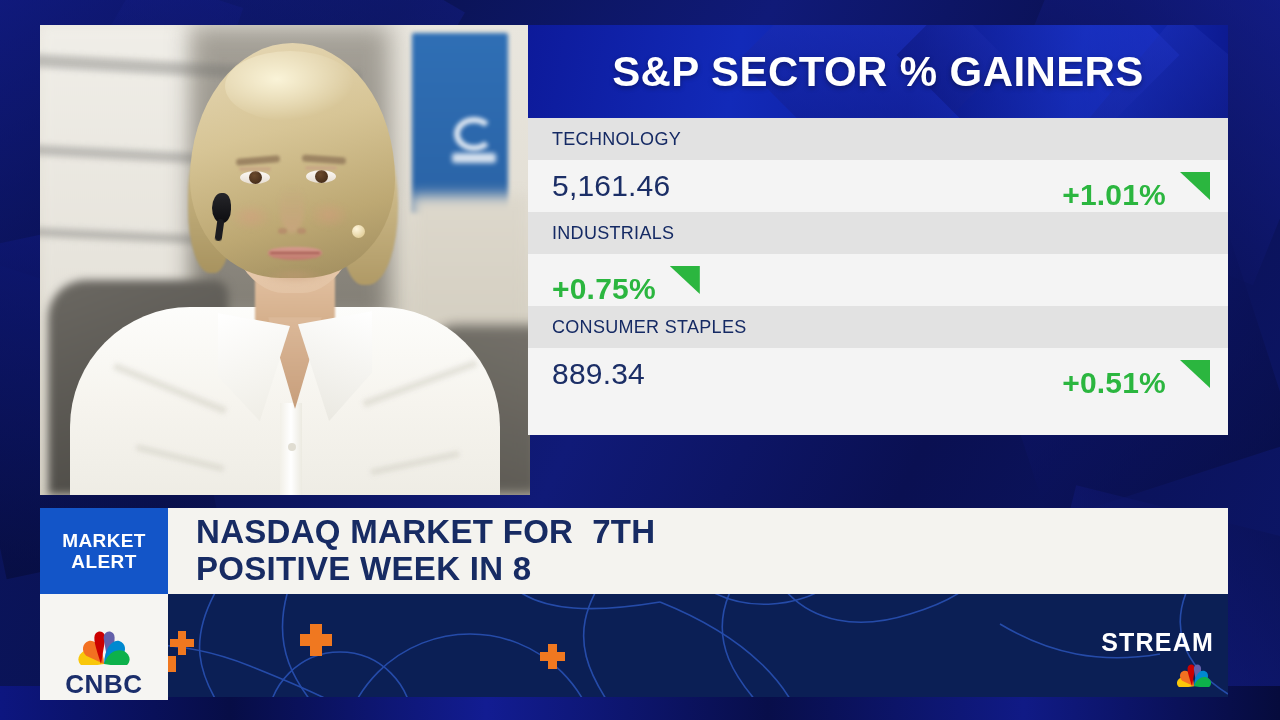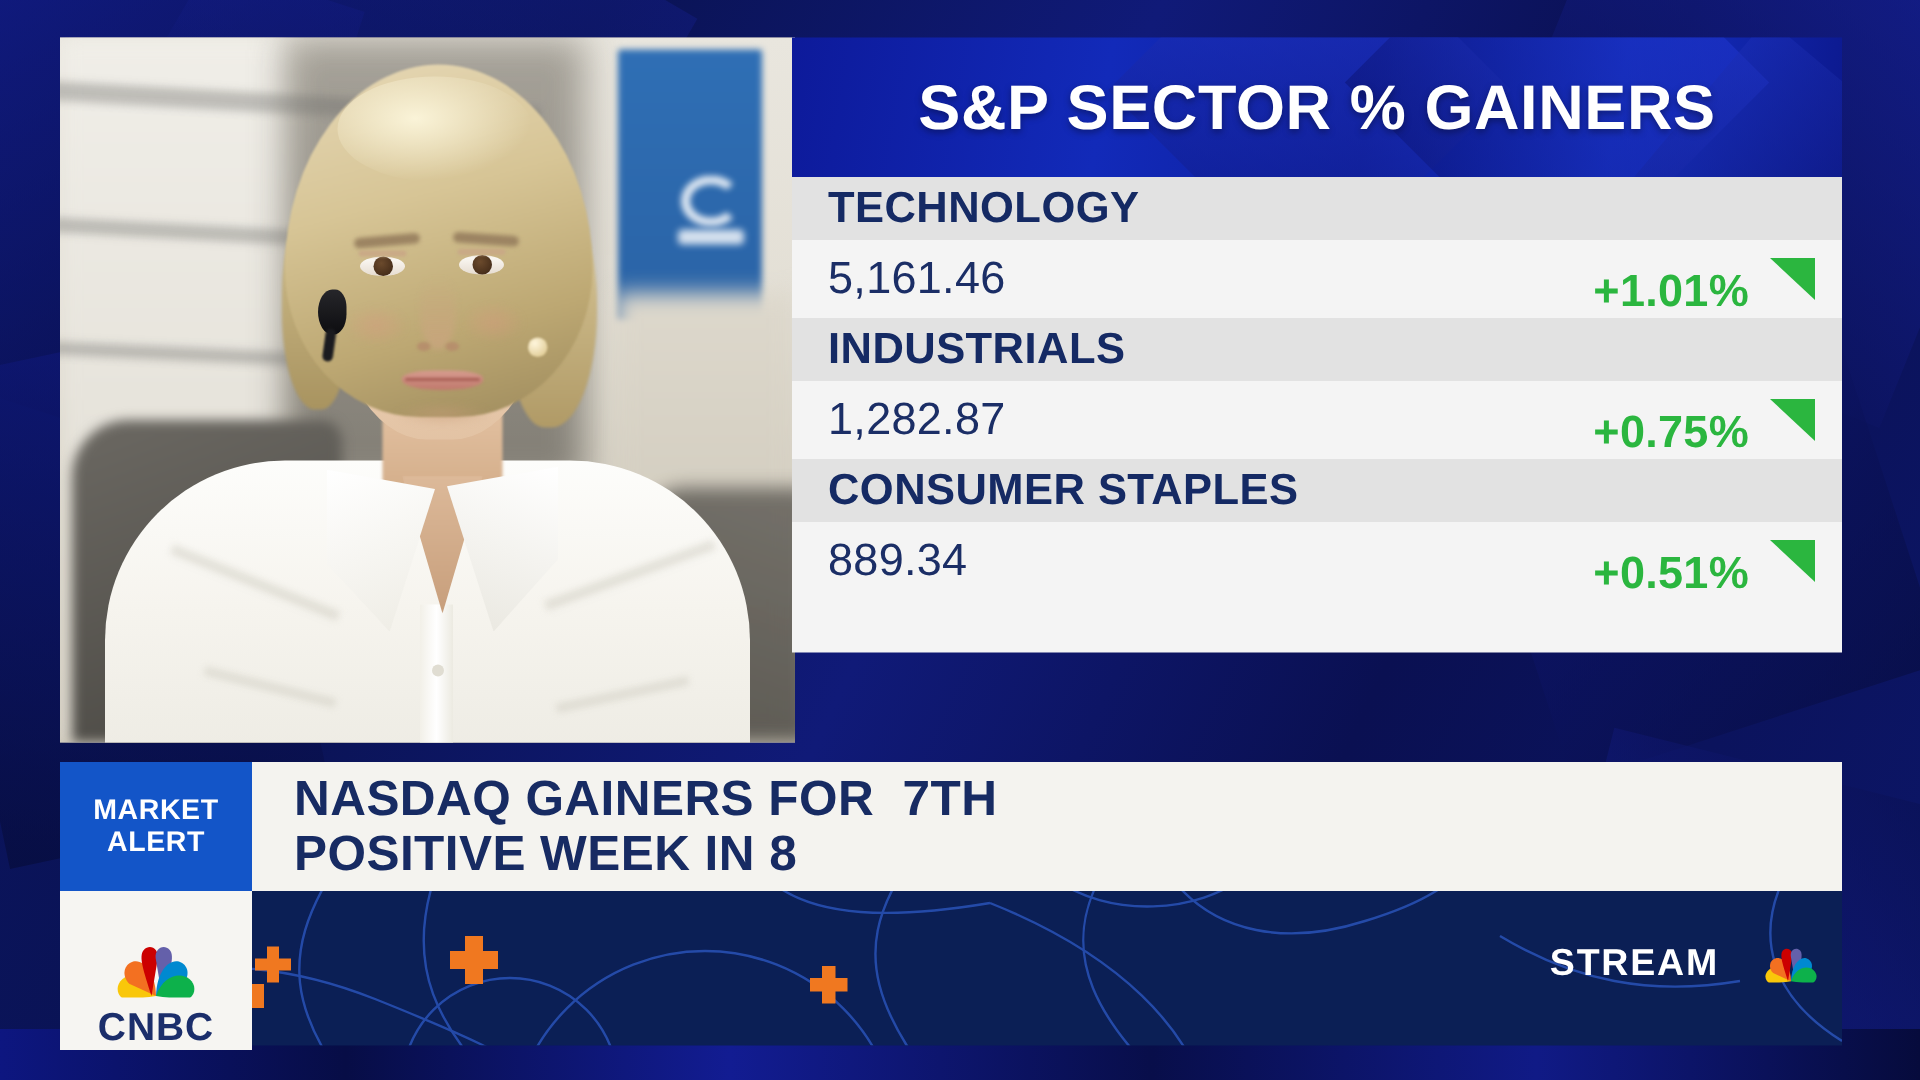--- a/index.html
+++ b/index.html
@@ -193,21 +193,21 @@
     position:absolute; left:0; top:0; width:700px; height:93px;
     display:flex; align-items:center; justify-content:center;
     color:#fff; font-size:42px; font-weight:bold; letter-spacing:.4px;
     text-shadow:0 2px 5px rgba(0,0,0,.35);
     font-stretch:condensed;
   }
   .rows { position:absolute; left:0; top:93px; width:700px; height:375px; }
   .row { position:relative; width:700px; }
   .row-name {
     height:42px; background:#e2e2e2; display:flex; align-items:center;
-    padding-left:24px; color:#152a64; font-size:29px; font-weight:bold;
+    padding-left:24px; color:#152a64; font-size:18px; font-weight:normal;
     letter-spacing:.3px;
   }
   .row-vals {
     height:52px; background:#f4f4f4; display:flex; align-items:center;
     padding:0 18px 0 24px; justify-content:space-between;
   }
   .row-price { color:#1b2e66; font-size:30px; font-weight:normal; letter-spacing:.2px; }
   .row-right { display:flex; align-items:center; gap:14px; }
   .row-chg { color:#2bb63f; font-size:30px; font-weight:bold; letter-spacing:.2px;margin-top:17px; }
   .tri {
@@ -233,21 +233,21 @@
   
   .bottombar { position:absolute; left:40px; top:594px; width:1188px; height:103px;
     background:#0b1f55; overflow:hidden; }
   .bb-svg { position:absolute; inset:0; }
   .logo-box { position:absolute; left:40px; top:594px; width:128px; height:106px;
     background:#f6f5f2; display:flex; flex-direction:column;
     align-items:center; justify-content:flex-end; gap:4px; }
   .peacock-sm { width:60px; height:40px; }
   .cnbc-word { color:#1b2e6b; font-size:26px; font-weight:bold; letter-spacing:.6px; }
   .stream-wrap { position:absolute; right:66px; top:628px;
-    display:flex; align-items:flex-start; gap:28px; }
+    display:flex; align-items:flex-end; gap:3px;flex-direction:column; }
   .stream-txt { color:#fff; font-size:25px; font-weight:bold; letter-spacing:1.2px; }
   .peacock-tiny { width:40px; height:27px; }
   .cnbcplus { color:#fff; font-size:31px; font-weight:bold; letter-spacing:.3px; }
 </style>
 </head>
 <body>
 
 <div id="stage">
 
   <div class="bg-base">
@@ -333,21 +333,20 @@
           <span class="row-right">
             <span class="row-chg">+1.01%</span>
             <span class="tri"></span>
           </span>
         </div>
       </div>
 
       <div class="row">
         <div class="row-name">INDUSTRIALS</div>
         <div class="row-vals">
-          <span class="row-price">1,282.87</span>
           <span class="row-right">
             <span class="row-chg">+0.75%</span>
             <span class="tri"></span>
           </span>
         </div>
       </div>
 
 
       <div class="row">
         <div class="row-name">CONSUMER STAPLES</div>
@@ -363,21 +362,21 @@
       <div class="row-tail"></div>
     </div>
   </div>
 
   <div class="headline">
     <div class="alert-badge">
       <span>MARKET</span>
       <span>ALERT</span>
     </div>
     <div class="headline-text">
-      <div class="hl-line">NASDAQ GAINERS FOR  7TH</div>
+      <div class="hl-line">NASDAQ MARKET FOR  7TH</div>
       <div class="hl-line">POSITIVE WEEK IN 8</div>
     </div>
   </div>
 
   <div class="bottombar">
     <svg class="bb-svg" viewBox="0 0 1188 103" preserveAspectRatio="none">
       <g stroke="#2a53b8" stroke-width="1.6" fill="none" opacity="0.85">
         <path d="M-20,78 C60,46 130,40 210,72 C270,96 300,110 330,130"></path>
         <path d="M180,-10 C150,40 150,80 200,140"></path>
         <path d="M250,-10 C230,50 250,90 300,140"></path>

